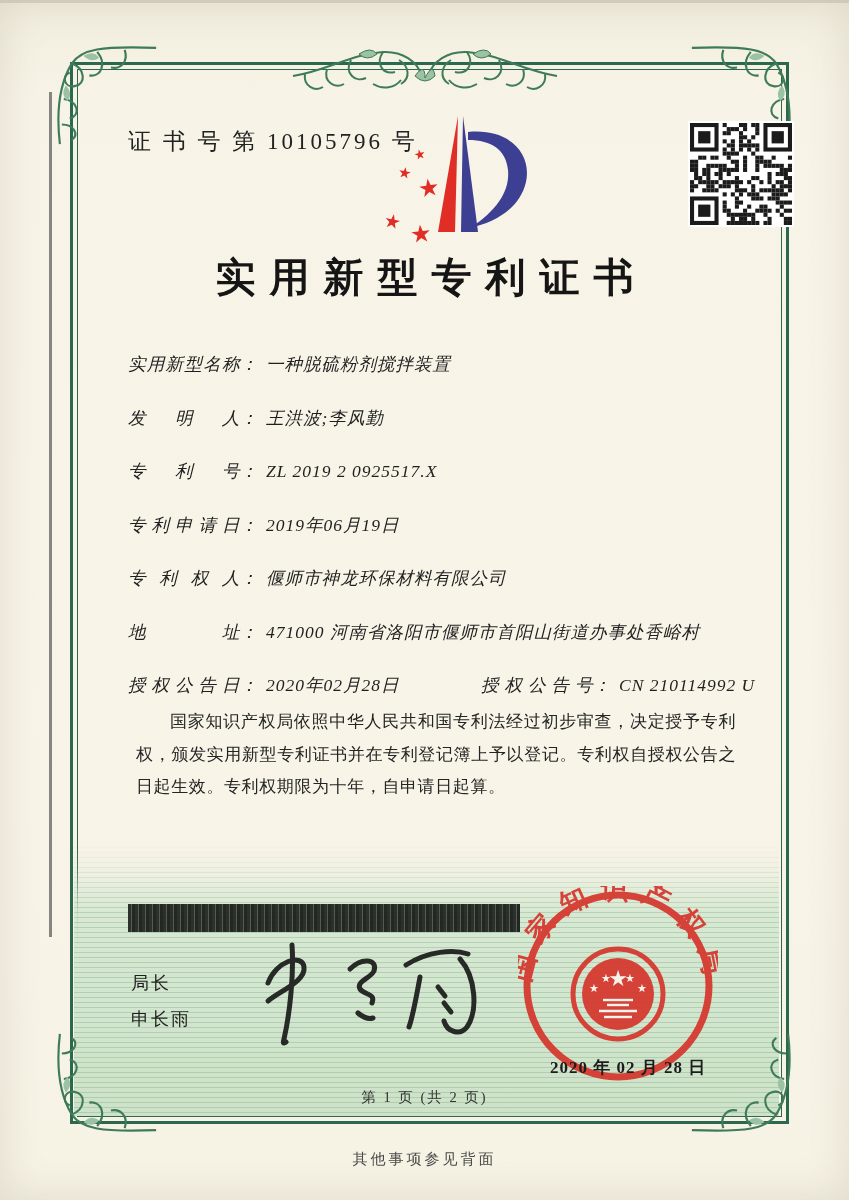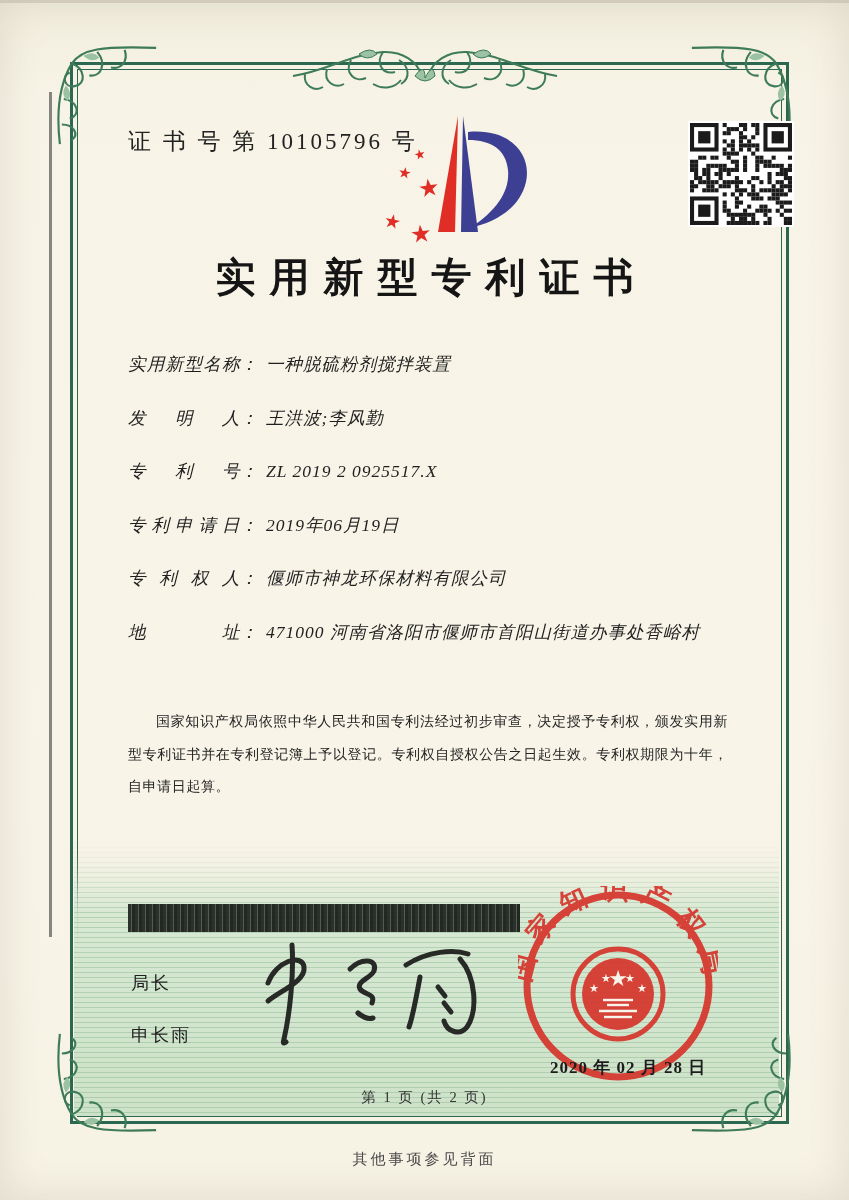--- a/index.html
+++ b/index.html
@@ -47,27 +47,27 @@
 
   
   .rows{position:absolute;left:128px;top:352px;width:640px;}
   .row{height:24px;margin-bottom:29.5px;font-size:17.5px;letter-spacing:.5px;white-space:nowrap;font-style:italic;}
   .flabel{display:inline-block;width:112px;text-align:justify;text-align-last:justify;vertical-align:bottom;}
   .colon{display:inline-block;margin-right:8px;}
   .fvalue{letter-spacing:1px;}
   .fvalue.w1{display:inline-block;width:215px;}
 
   
-  .paras{position:absolute;left:128px;top:706px;width:600px;font-size:14px;line-height:32.5px;
+  .paras{position:absolute;left:136px;top:706px;width:600px;font-size:17px;line-height:32.5px;
          letter-spacing:.6px;text-align:justify;color:#242424;}
   .paras p{margin:0;text-indent:2em;}
 
   
   .signer-title{position:absolute;left:131px;top:971px;font-size:18px;letter-spacing:2px;}
-  .signer-name{position:absolute;left:131px;top:1007px;font-size:18px;letter-spacing:2px;margin-top:16px;}
+  .signer-name{position:absolute;left:131px;top:1007px;font-size:18px;letter-spacing:2px;}
   .signature{position:absolute;left:238px;top:933px;width:250px;height:115px;}
 
   
   .seal{position:absolute;left:518px;top:886px;width:200px;height:200px;opacity:.92;}
   .seal-date{position:absolute;left:528px;top:1028px;width:200px;text-align:center;
              font-size:17px;letter-spacing:1px;color:#1c1c1c;font-weight:600;margin-top:28px;}
 
   
   .page-indicator{position:absolute;left:0;top:1088px;width:100%;text-align:center;font-size:14.5px;letter-spacing:2px;color:#333;}
   .back-note{position:absolute;left:0;top:1150px;width:100%;text-align:center;font-size:15px;letter-spacing:3px;color:#4a4a4a;}
@@ -433,20 +433,23 @@
     </div>
     <div class="row">
       <span class="flabel">专利申请日</span><span class="colon">：</span><span class="fvalue">2019年06月19日</span>
     </div>
     <div class="row">
       <span class="flabel">专利权人</span><span class="colon">：</span><span class="fvalue">偃师市神龙环保材料有限公司</span>
     </div>
     <div class="row">
       <span class="flabel">地址</span><span class="colon">：</span><span class="fvalue">471000 河南省洛阳市偃师市首阳山街道办事处香峪村</span>
     </div>
+    <div class="row">
+      <span class="flabel">授权公告日</span><span class="colon">：</span><span class="fvalue w1">2020年02月28日</span><span class="flabel">授权公告号</span><span class="colon">：</span><span class="fvalue">CN 210114992 U</span>
+    </div>
   </div>
 
   <div class="paras">
     <p>国家知识产权局依照中华人民共和国专利法经过初步审查，决定授予专利权，颁发实用新型专利证书并在专利登记簿上予以登记。专利权自授权公告之日起生效。专利权期限为十年，自申请日起算。</p>
   </div>
 
   <div class="signer-title">局长</div>
   <div class="signer-name">申长雨</div>
 
   <svg class="signature" viewBox="0 0 250 115">

